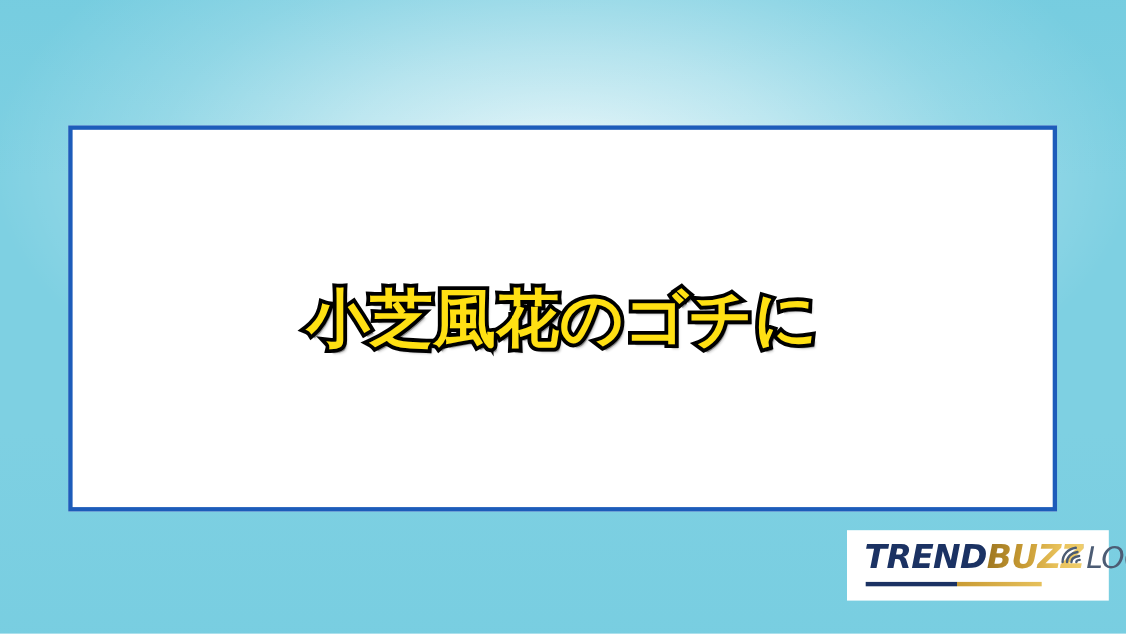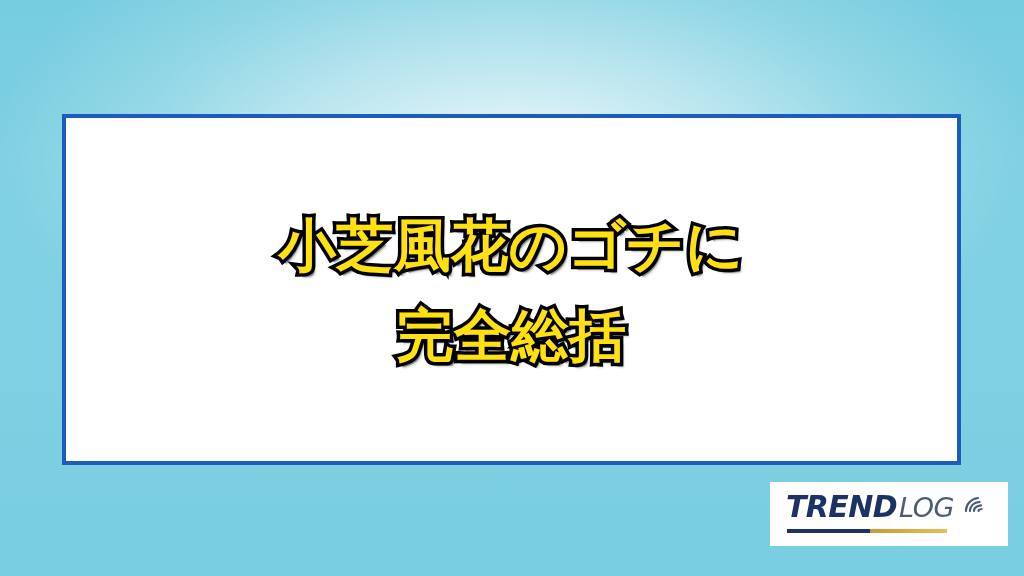--- a/index.html
+++ b/index.html
@@ -161,28 +161,28 @@
 <body>
 
 <div class="thumbnail">
 
   <div class="bg-glow"></div>
   <div class="bg-shade"></div>
 
   <div class="title-card">
     <div class="headline">
       <div class="headline-line">小芝風花のゴチに</div>
-      <div class="headline-line">完全総括</div>
     </div>
   </div>
 
   <div class="logo-badge">
     <div class="logo-inner">
       <div class="logo-wordmark">
         <span class="logo-trend">TREND</span>
+        <span class="logo-buzz">BUZZ</span>
         <span class="logo-log">LOG</span>
       </div>
       <div class="logo-underline"></div>
       <svg class="logo-signal" viewBox="0 0 30 26">
         <g fill="none" stroke="#4c5c74" stroke-linecap="round">
           <path d="M6 24 C6 17 11 12 18 11" stroke-width="2.2"></path>
           <path d="M10 24 C10 19 14 15.5 19.5 14.8" stroke-width="2.2"></path>
           <path d="M14 24 C14 21 16.5 19 21 18.4" stroke-width="2.2"></path>
           <path d="M18.5 24 C18.5 23 19.5 22.2 21.5 22" stroke-width="2.2"></path>
         </g>

